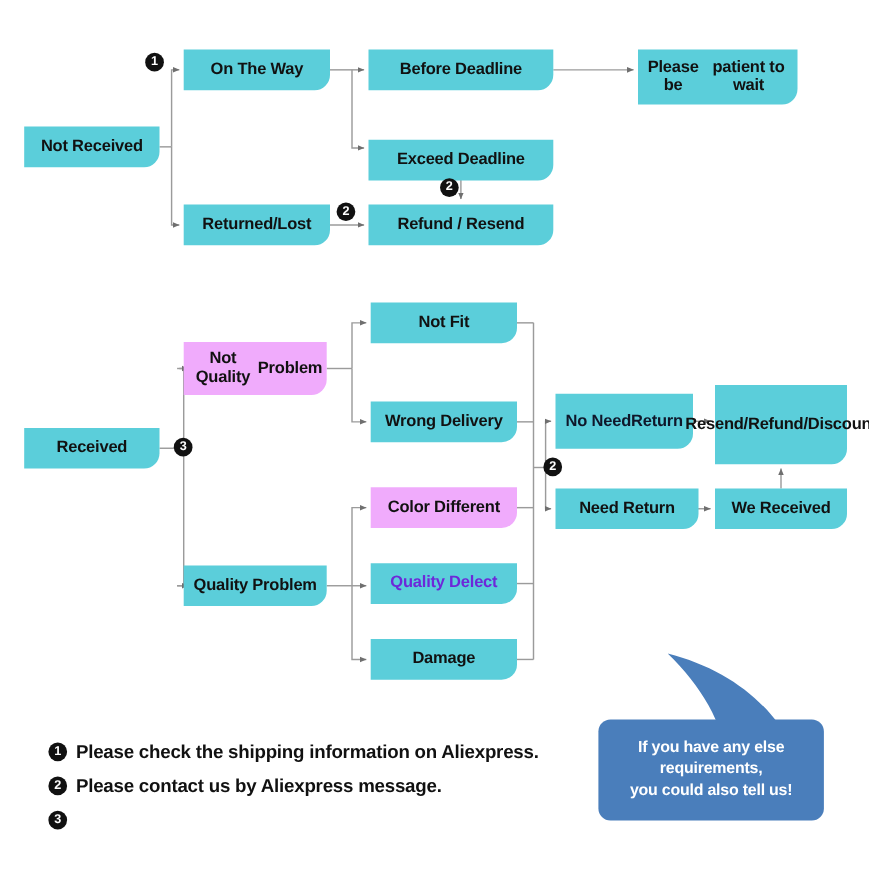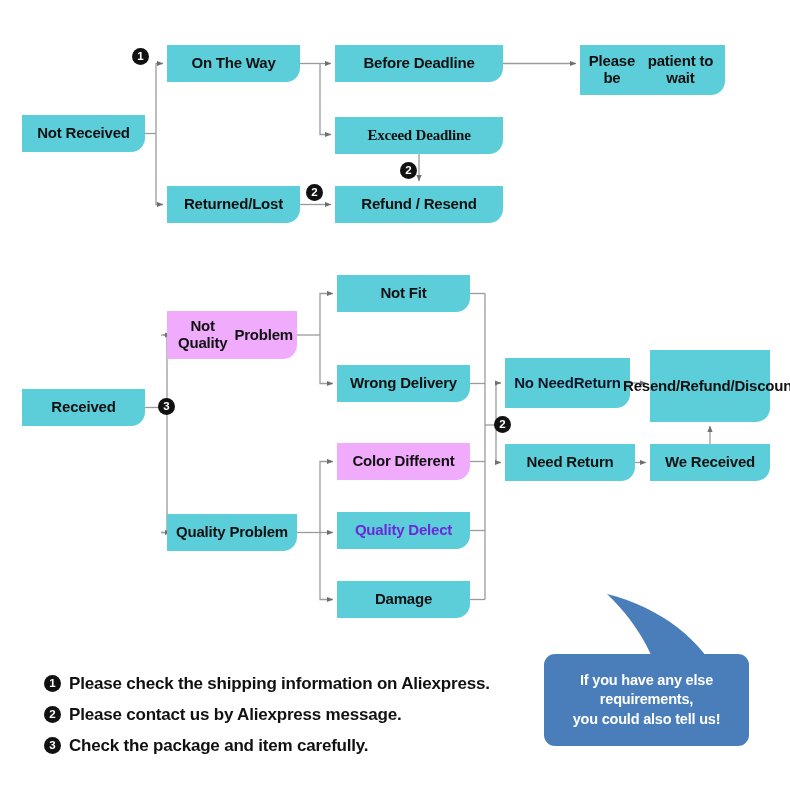--- a/index.html
+++ b/index.html
@@ -196,21 +196,21 @@
       </div>
       <div class="node" style="left: 167px; top: 45px; width: 133px; height: 37px; font-size: 15px; background: rgb(91, 206, 218); color: rgb(17, 17, 17);">
         <span>On The Way</span>
       </div>
       <div class="node" style="left: 167px; top: 186px; width: 133px; height: 37px; font-size: 15px; background: rgb(91, 206, 218); color: rgb(17, 17, 17);">
         <span>Returned/Lost</span>
       </div>
       <div class="node" style="left: 335px; top: 45px; width: 168px; height: 37px; font-size: 15px; background: rgb(91, 206, 218); color: rgb(17, 17, 17);">
         <span>Before Deadline</span>
       </div>
-      <div class="node" style="left: 335px; top: 117px; width: 168px; height: 37px; font-size: 15px; background: rgb(91, 206, 218); color: rgb(17, 17, 17); font-family: Liberation Serif, serif;">
+      <div class="node" style="left: 335px; top: 127px; width: 168px; height: 37px; font-size: 15px; background: rgb(91, 206, 218); color: rgb(17, 17, 17);">
         <span>Exceed Deadline</span>
       </div>
       <div class="node" style="left: 335px; top: 186px; width: 168px; height: 37px; font-size: 15px; background: rgb(91, 206, 218); color: rgb(17, 17, 17);">
         <span>Refund / Resend</span>
       </div>
       <div class="node" style="left: 580px; top: 45px; width: 145px; height: 50px; font-size: 15px; background: rgb(91, 206, 218); color: rgb(17, 17, 17);">
         <span>Please be</span>
         <br>
         <span>patient to wait</span>
       </div>
@@ -272,21 +272,20 @@
       <div class="note-row">
         <div class="note-bullet">1</div>
         <div class="note-text">Please check the shipping information on Aliexpress.</div>
       </div>
       <div class="note-row">
         <div class="note-bullet">2</div>
         <div class="note-text">Please contact us by Aliexpress message.</div>
       </div>
       <div class="note-row">
         <div class="note-bullet">3</div>
-        <div class="note-text">Check the package and item carefully.</div>
       </div>
     </div>
 
   <div id="bubble-wrap">
     <svg id="bubble-tail" viewBox="0 0 250 180">
       <path d="M95,8 C150,22 190,54 210,96 L210,120 L150,120 C150,78 128,40 95,8 Z" fill="#4A7EBB"></path>
     </svg>
     <div id="bubble-box">
       <div id="bubble-text">If you have any else<br>requirements,<br>you could also tell us!</div>
     </div>

